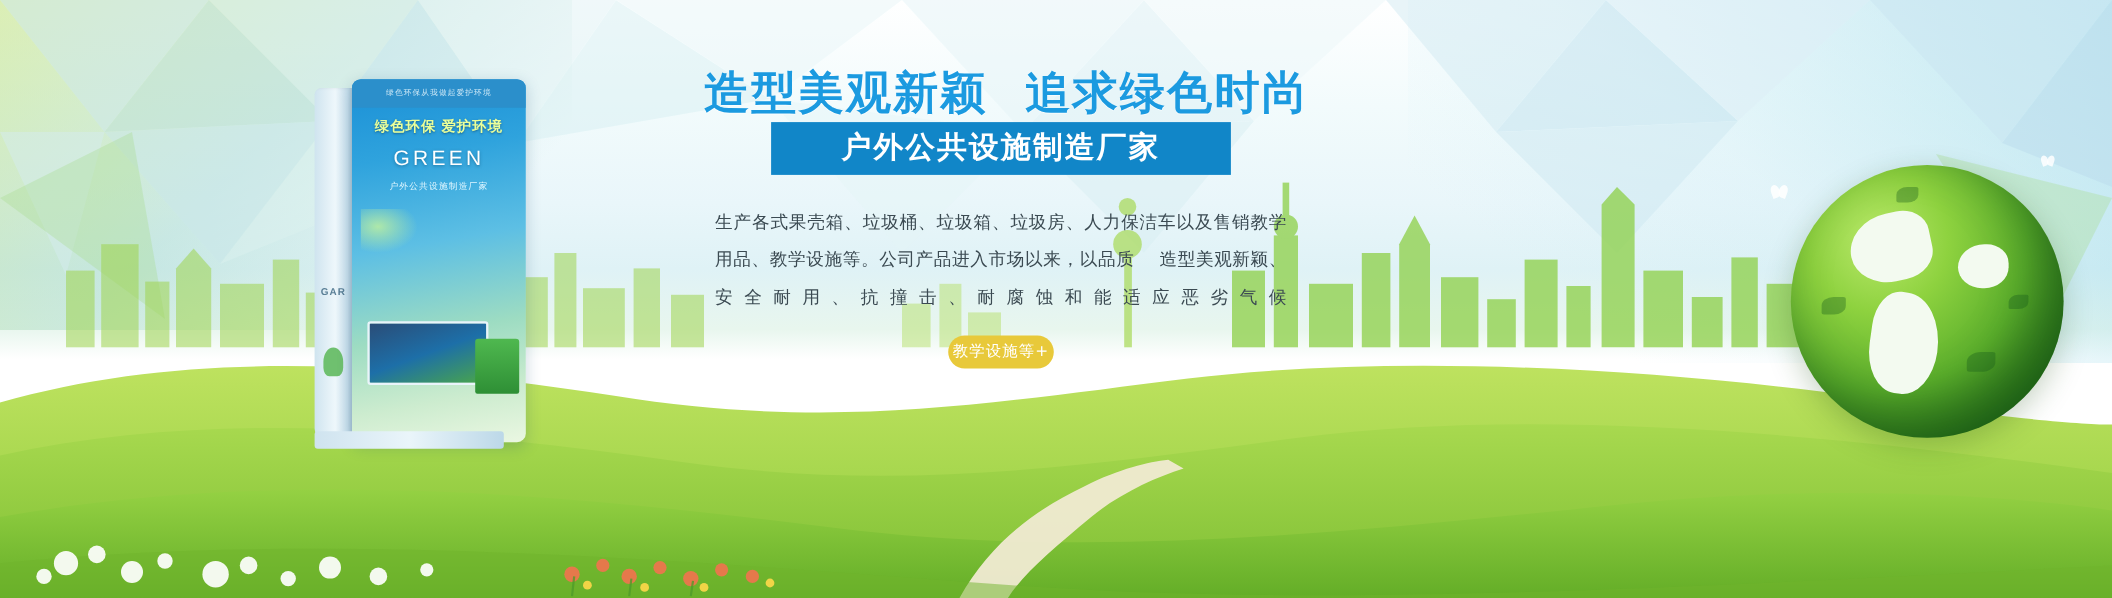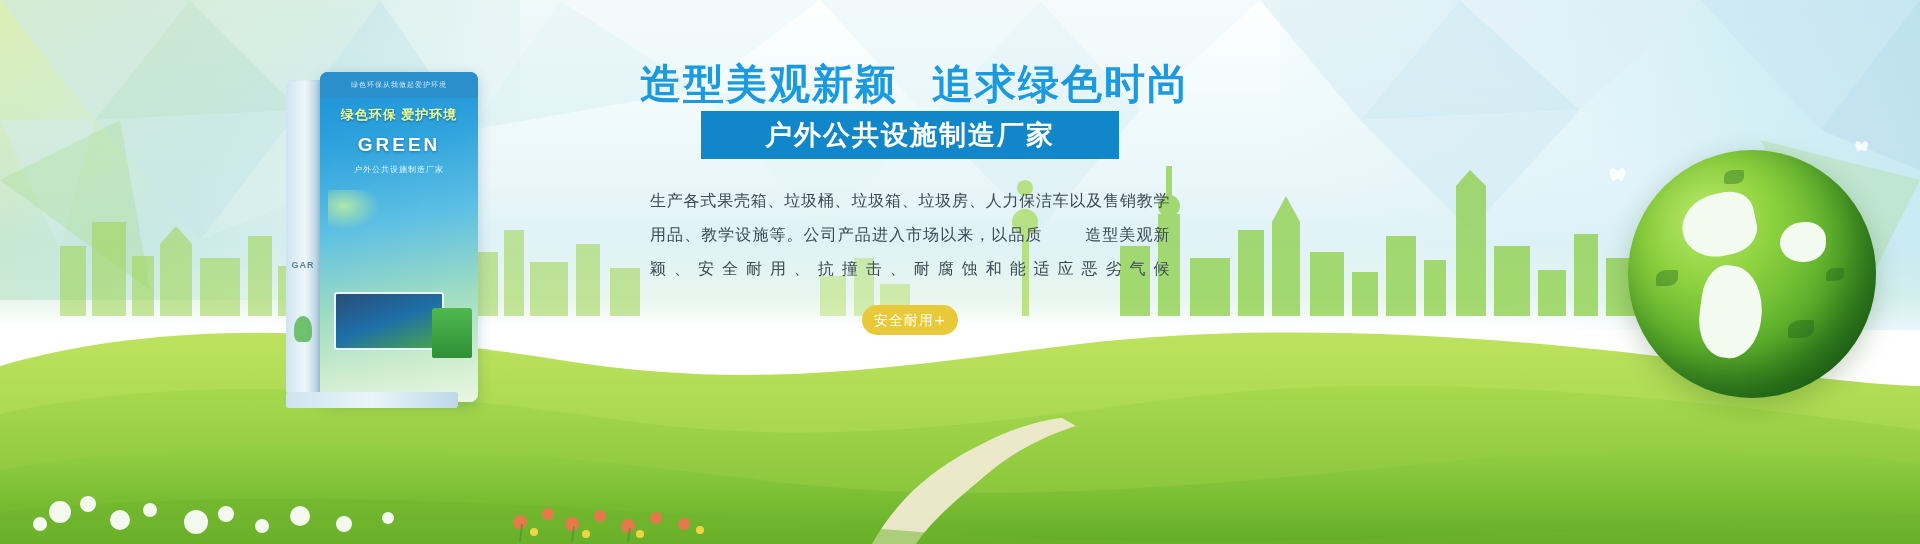--- a/index.html
+++ b/index.html
@@ -60,21 +60,21 @@
   }
 
   .desc{
     margin-top:26px;
     font-size:16px; line-height:34px; color:#3b4a52;
     font-family:"DejaVu Sans","Liberation Sans",sans-serif;
     text-align:justify; text-align-last:justify;
     width:520px; margin-left:auto; margin-right:auto;
     letter-spacing:.5px;
   }
-  .desc p{ white-space:pre-wrap;font-family:Liberation Mono, monospace; }
+  .desc p{ white-space:pre-wrap; }
 
   .more-btn{
     margin:18px auto 0;
     display:block;
     width:96px; height:30px; line-height:30px;
     background:#e8c93a;
     color:#ffffff; font-size:14px;
     border:none; border-radius:15px;
     font-family:"DejaVu Sans","Liberation Sans",sans-serif;
     cursor:pointer; letter-spacing:1px;
@@ -100,21 +100,21 @@
     background:#2b8fcb; color:#cfe9f7; font-size:7px; text-align:center; line-height:26px;
     letter-spacing:1px;
   }
   .kiosk .k-title{
     position:absolute; top:34px; left:0; width:100%;
     text-align:center; color:#eaff9a; font-size:13px; font-weight:bold; letter-spacing:1px;
     text-shadow:0 1px 2px rgba(0,40,70,.5);
   }
   .kiosk .k-green{
     position:absolute; top:62px; left:0; width:100%;
-    text-align:center; color:#ffffff; font-size:19px; font-weight:bold; letter-spacing:3px;
+    text-align:center; color:#ffffff; font-size:19px; font-weight:normal; letter-spacing:3px;
     text-shadow:0 1px 3px rgba(0,50,80,.45);
   }
   .kiosk .k-sub{
     position:absolute; top:92px; left:0; width:100%;
     text-align:center; color:#dff6ff; font-size:8px; letter-spacing:1px;
   }
   .kiosk .k-screen{
     position:absolute; left:14px; bottom:52px; width:110px; height:58px;
     background:linear-gradient(160deg,#2a4d78,#1d6fa8 50%,#4aa64a);
     border:2px solid #e9f4fa; border-radius:3px;
@@ -359,16 +359,16 @@
     <div class="headline">
       <span>造型美观新颖</span><span class="gap"></span><span>追求绿色时尚</span>
     </div>
 
     <div class="subbar">户外公共设施制造厂家</div>
 
     <div class="desc">
       <p>生产各式果壳箱、垃圾桶、垃圾箱、垃圾房、人力保洁车以及售销教学用品、教学设施等。公司产品进入市场以来，以品质    造型美观新颖、安全耐用、抗撞击、耐腐蚀和能适应恶劣气候</p>
     </div>
 
-    <button class="more-btn">安全耐用+</button>
+    <button class="more-btn">教学设施等+</button>
   </div>
 
 </div>
 
 </body></html>

